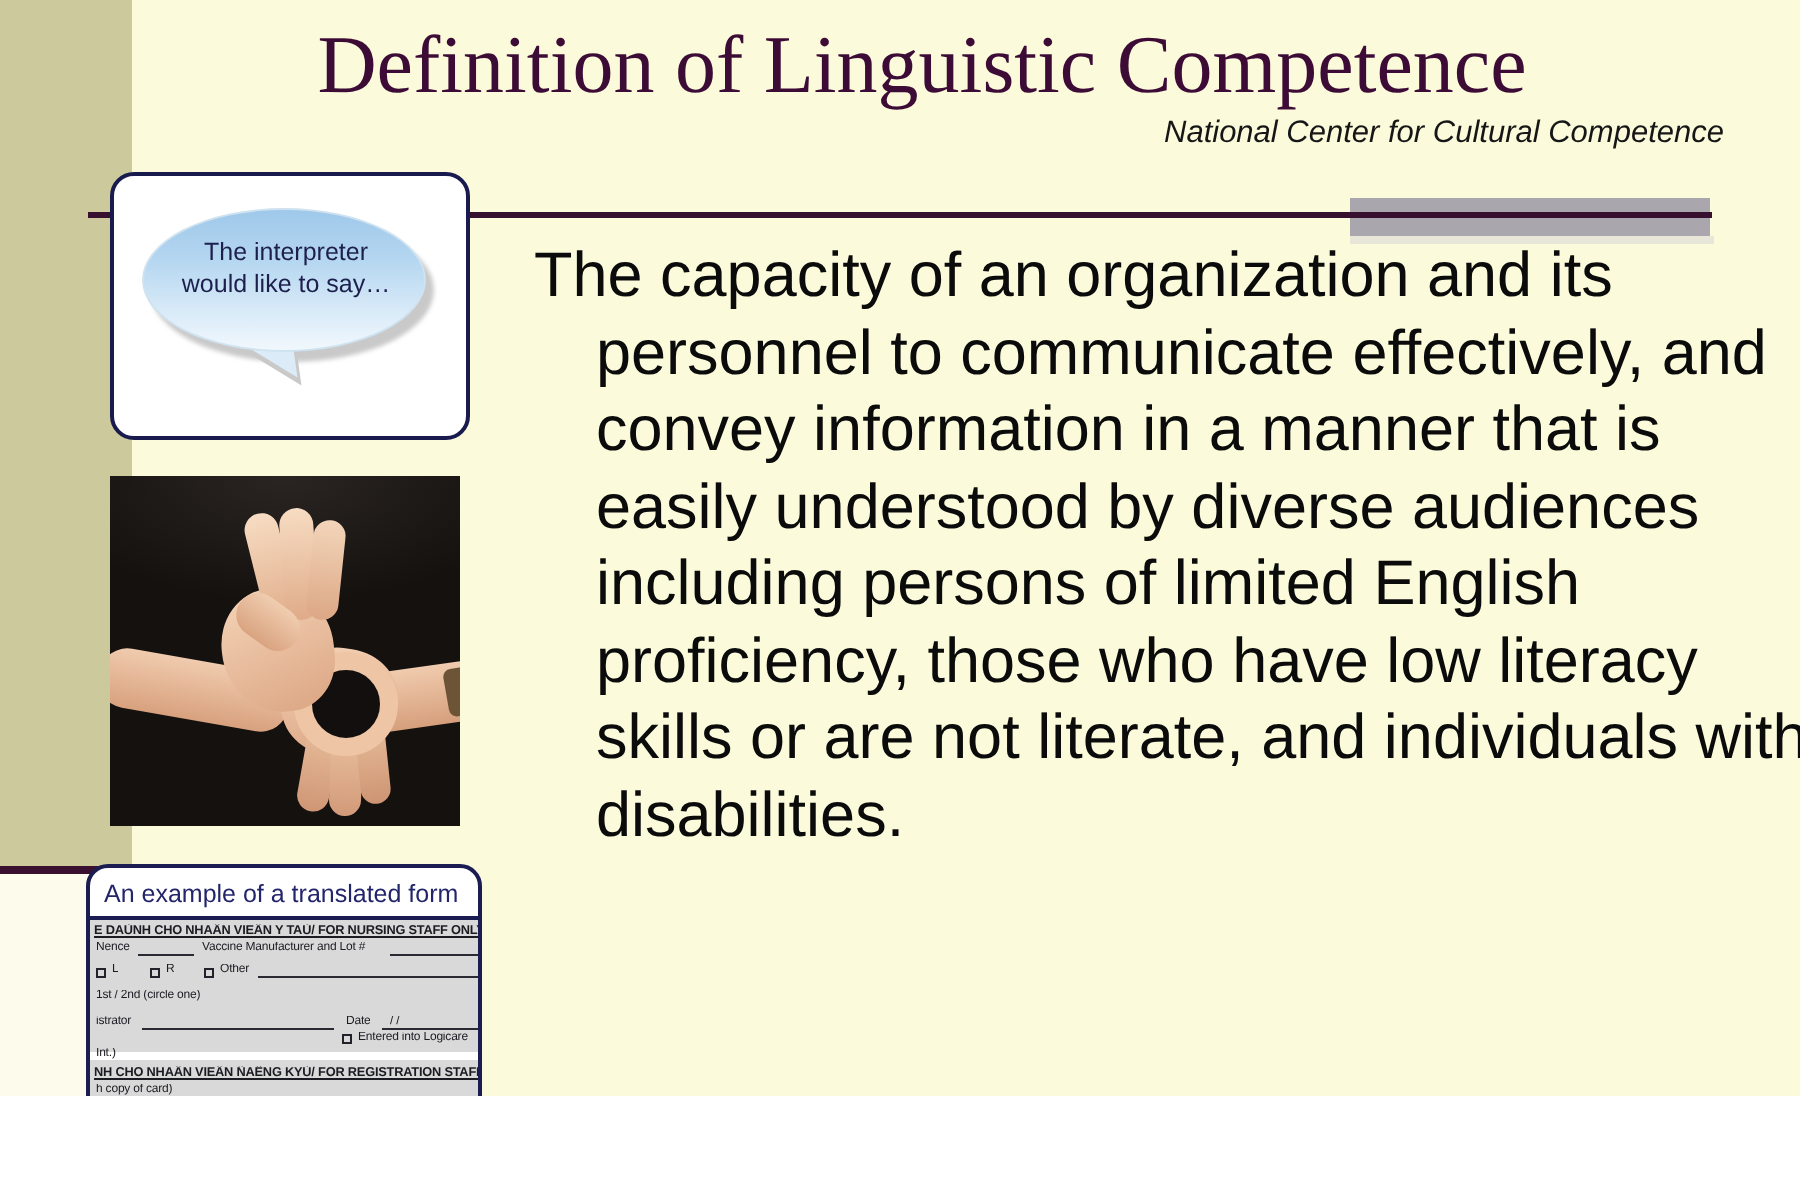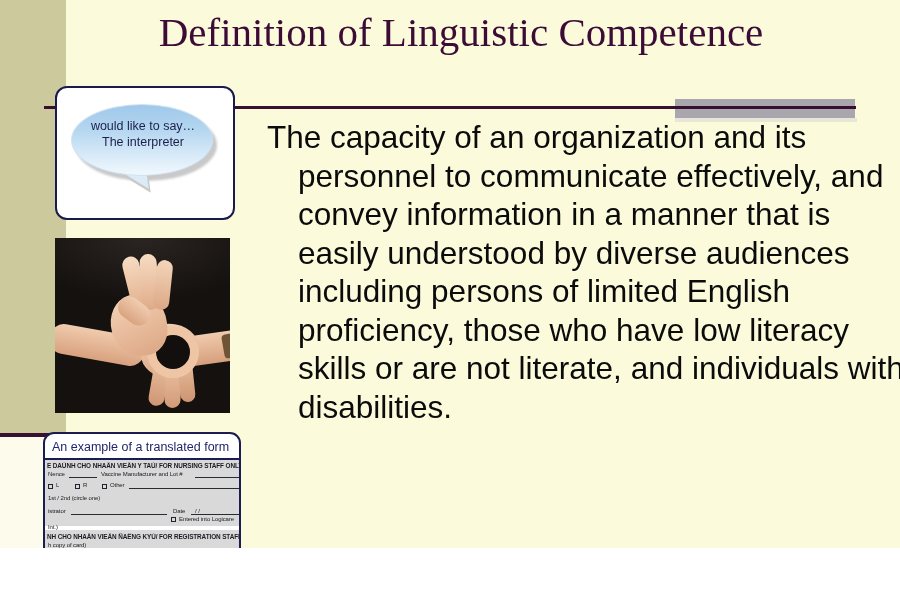--- a/index.html
+++ b/index.html
@@ -394,32 +394,33 @@
 
   <div class="olive-band"></div>
   <div class="olive-band-2"></div>
   <div class="left-edge-white"></div>
   <div class="maroon-rule-left"></div>
   <div class="gray-tab-shadow"></div>
   <div class="gray-tab"></div>
   <div class="title-rule"></div>
 
   <div class="slide-title">Definition of Linguistic Competence</div>
+  <div class="slide-subtitle">National Center for Cultural Competence</div>
 
   <div class="body-text">The capacity of an organization and its personnel to communicate effectively, and convey information in a manner that is easily understood by diverse audiences including persons of limited English proficiency, those who have low literacy skills or are not literate, and individuals with disabilities.</div>
 
   <div class="bubble-card">
     <div class="bubble-wrap">
       <div class="bubble-tail-shadow"></div>
       <div class="bubble-shadow"></div>
       <div class="bubble-tail"></div>
       <div class="bubble-ellipse"></div>
       <div class="bubble-text">
+        <div>The interpreter</div>
         <div>would like to say…</div>
-        <div>The interpreter</div>
       </div>
     </div>
   </div>
 
   <div class="asl-photo">
     <div class="asl-shirt"></div>
     <div class="hand forearm-l"></div>
     <div class="hand forearm-r"></div>
     <div class="hand wrist-band"></div>
     <div class="hand palm-r"></div>

